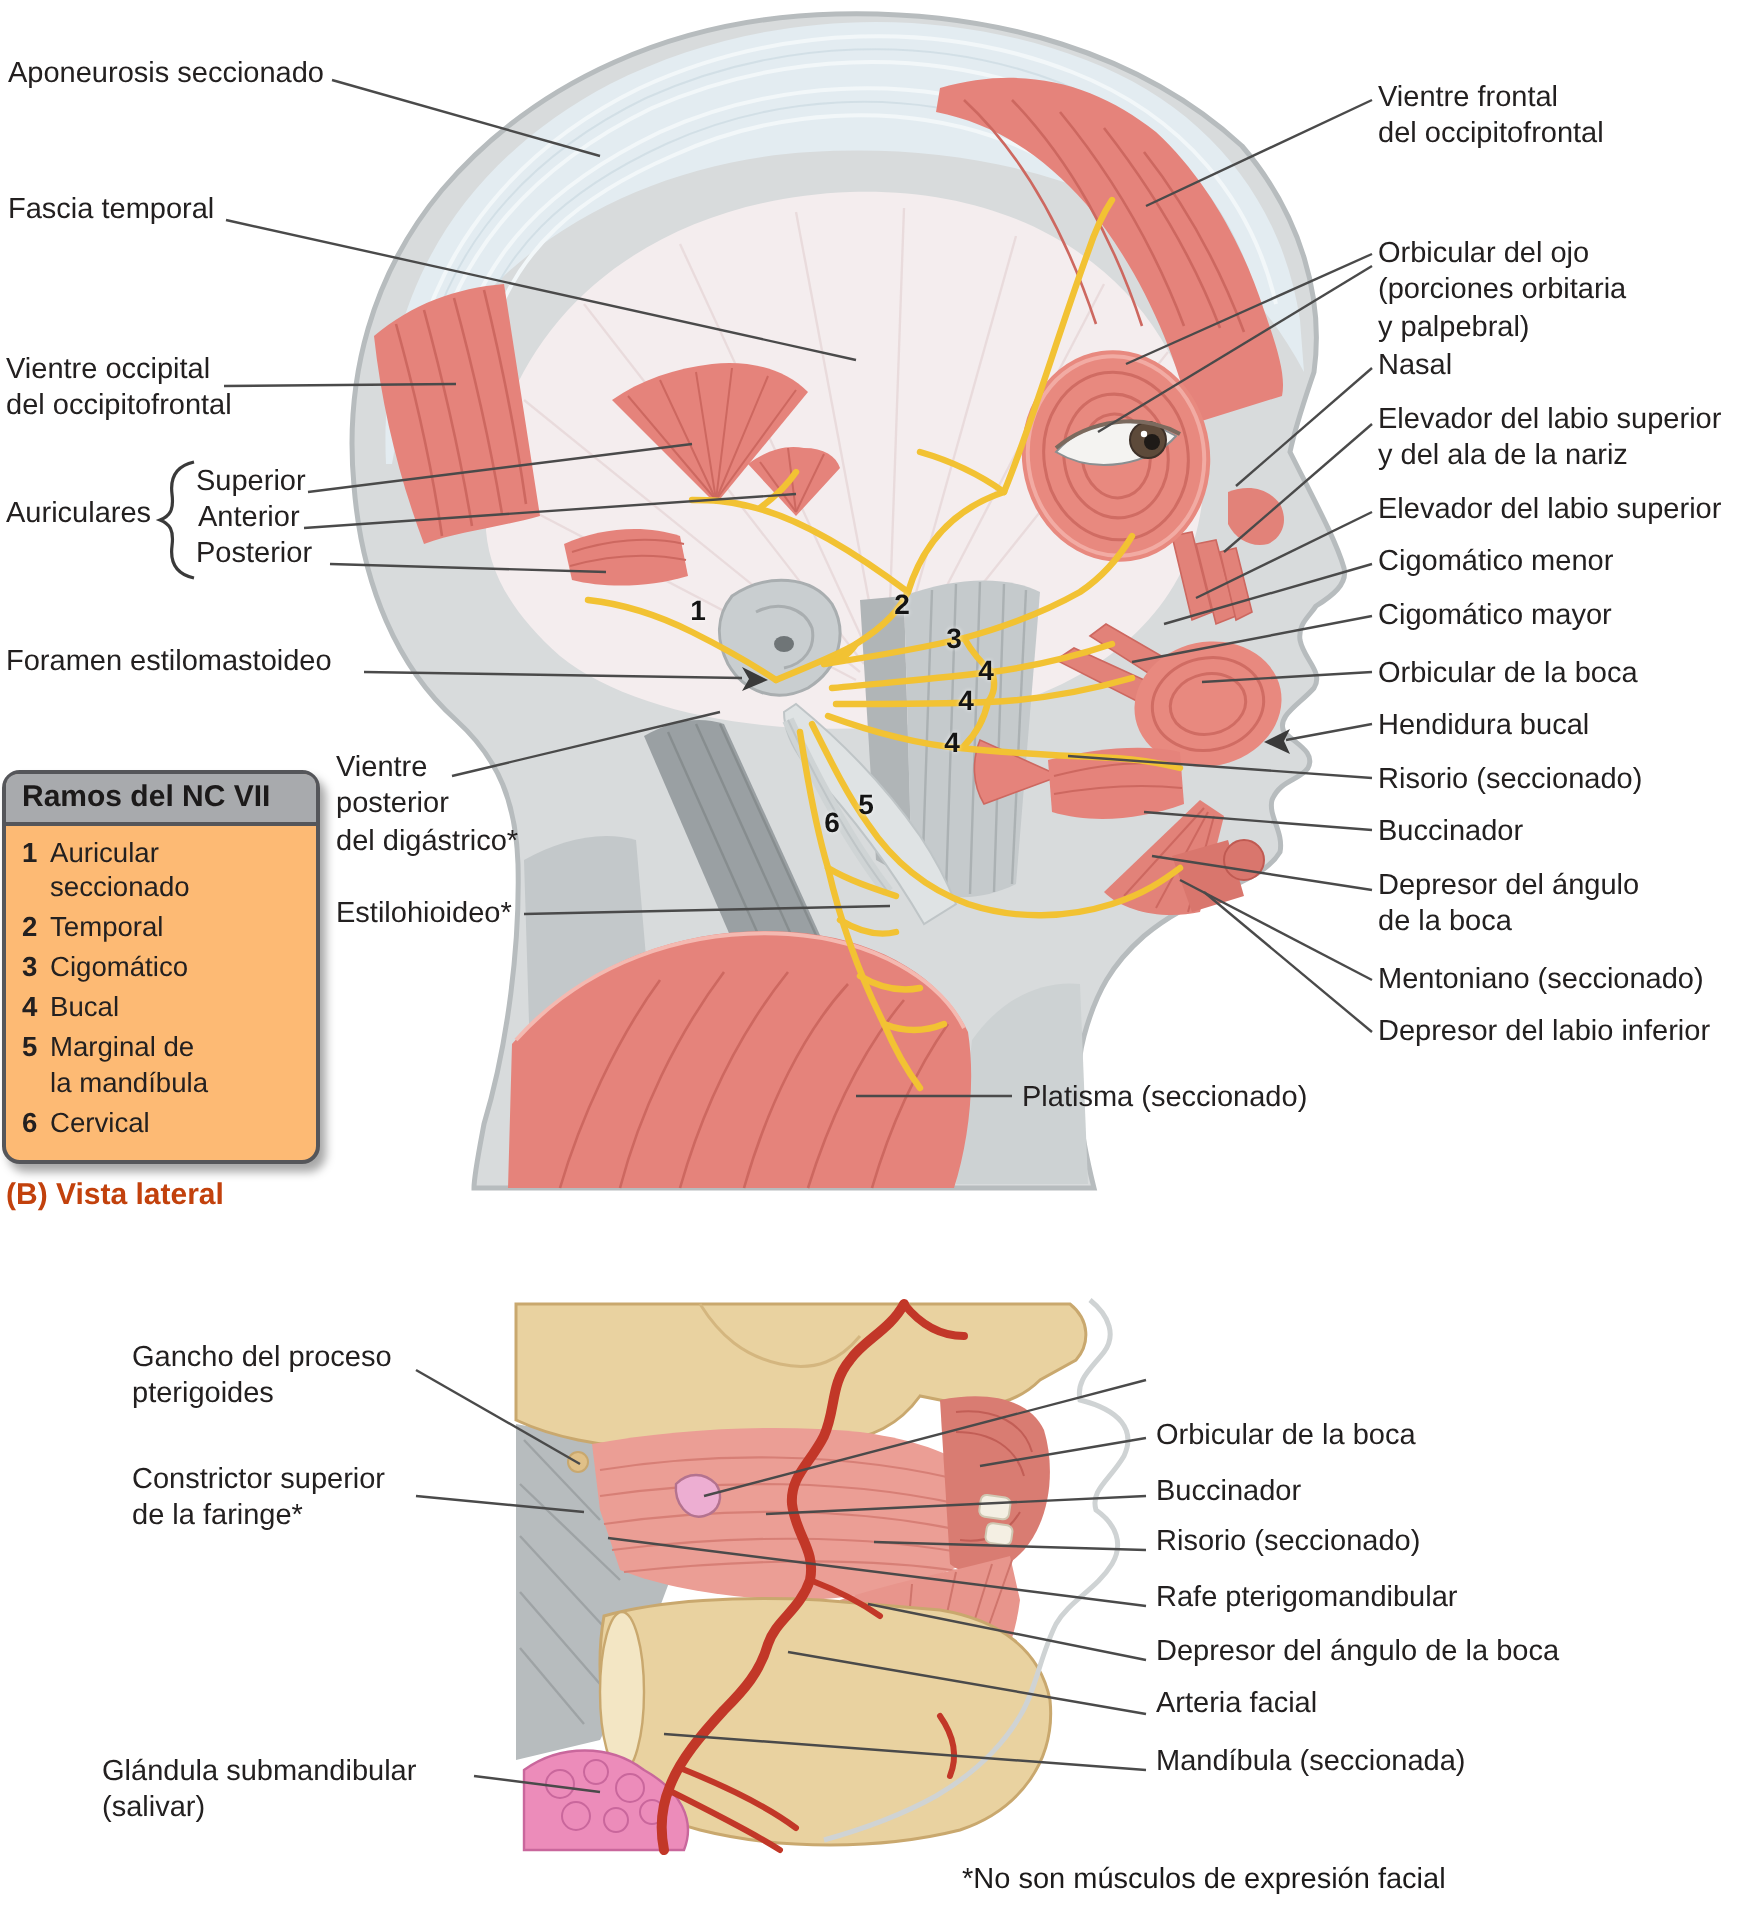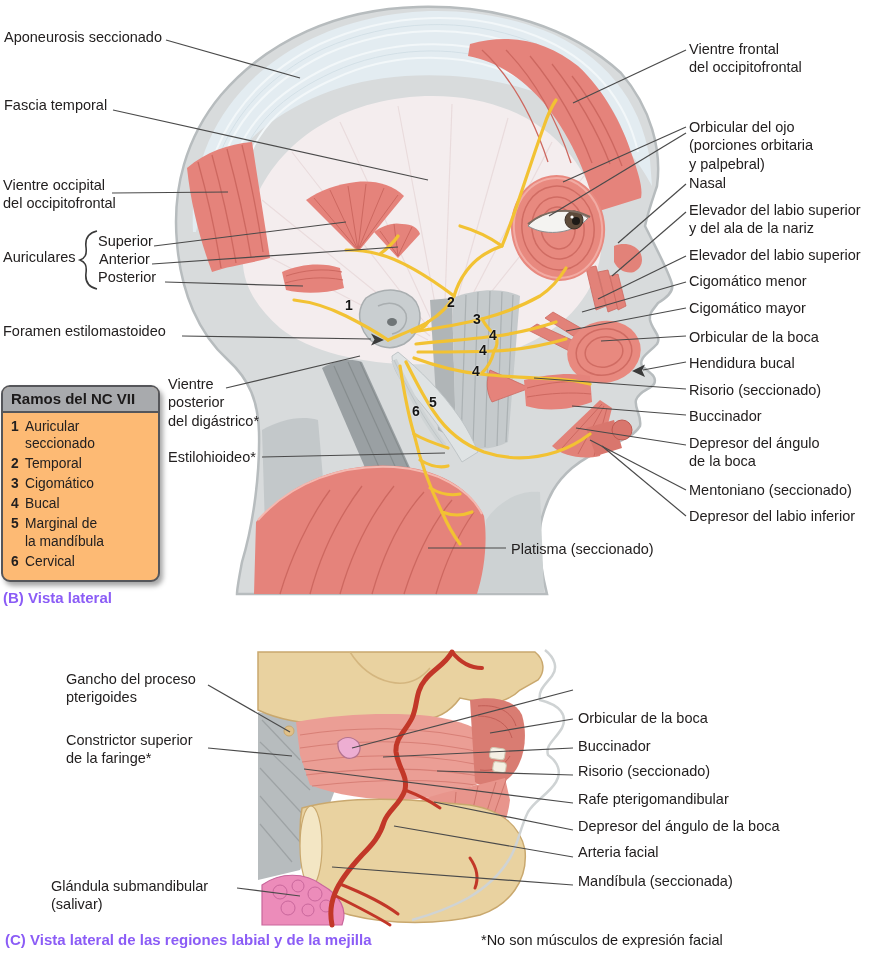--- a/index.html
+++ b/index.html
@@ -8,21 +8,21 @@
     --apo:#e3ecf1; --fascia:#f4edee;
     --muscle:#e5837b; --muscle-dark:#cd6860; --muscle-deep:#d9766d;
     --nerve:#f2c233; --bone:#e9d2a0; --bone-edge:#c9a86e;
     --artery:#c23728; --gland:#ec8cba; --gland-dark:#c9679c;
   }
   html,body{margin:0;padding:0;background:#ffffff;}
   #fig{position:relative;width:872px;height:957px;background:#fff;
        font-family:"Liberation Sans","DejaVu Sans",sans-serif;color:var(--text);overflow:hidden;}
   #art{position:absolute;left:0;top:0;}
   .lbl{position:absolute;font-size:14.5px;line-height:1.26;white-space:pre-line;color:var(--text);}
-  .cap{position:absolute;font-size:15px;font-weight:bold;color:#8b5cf6;white-space:pre;}
+  .cap{position:absolute;font-size:15px;font-weight:bold;color:#c2410c;white-space:pre;}
   .note{position:absolute;font-size:14.5px;color:#1c1a1a;white-space:pre;}
   .num{position:absolute;font-size:14px;font-weight:bold;color:#141414;
        transform:translate(-50%,-50%);text-shadow:0 0 2px rgba(255,255,255,.85);}
   .legend{position:absolute;left:1px;top:385px;width:155px;background:#fdba74;
           border:2.5px solid #55565a;border-radius:9px;box-shadow:3px 4px 5px rgba(0,0,0,.35);}
   .legend-title{background:#a8aaad;border-bottom:2px solid #55565a;border-radius:6px 6px 0 0;
           font-weight:bold;font-size:15px;padding:3px 8px 4px 8px;color:#1c1a1a;}
   .legend-items{padding:5px 6px 7px 8px;}
   .legend-row{display:flex;font-size:13.8px;line-height:1.24;margin-bottom:3px;}
   .legend-num{width:14px;font-weight:bold;flex:none;}
@@ -429,16 +429,15 @@
 <div class="lbl" style="left:51px;top:877px">Glándula submandibular
 (salivar)</div>
 <div class="lbl" style="left:578px;top:709px">Orbicular de la boca</div>
 <div class="lbl" style="left:578px;top:737px">Buccinador</div>
 <div class="lbl" style="left:578px;top:762px">Risorio (seccionado)</div>
 <div class="lbl" style="left:578px;top:790px">Rafe pterigomandibular</div>
 <div class="lbl" style="left:578px;top:817px">Depresor del ángulo de la boca</div>
 <div class="lbl" style="left:578px;top:843px">Arteria facial</div>
 <div class="lbl" style="left:578px;top:872px">Mandíbula (seccionada)</div>
 
-<div class="cap" style="left:5px;top:931px">(C) Vista lateral de las regiones labial y de la mejilla</div>
 <div class="note" style="left:481px;top:932px">*No son músculos de expresión facial</div>
 
 </div>
 
 </body></html>

